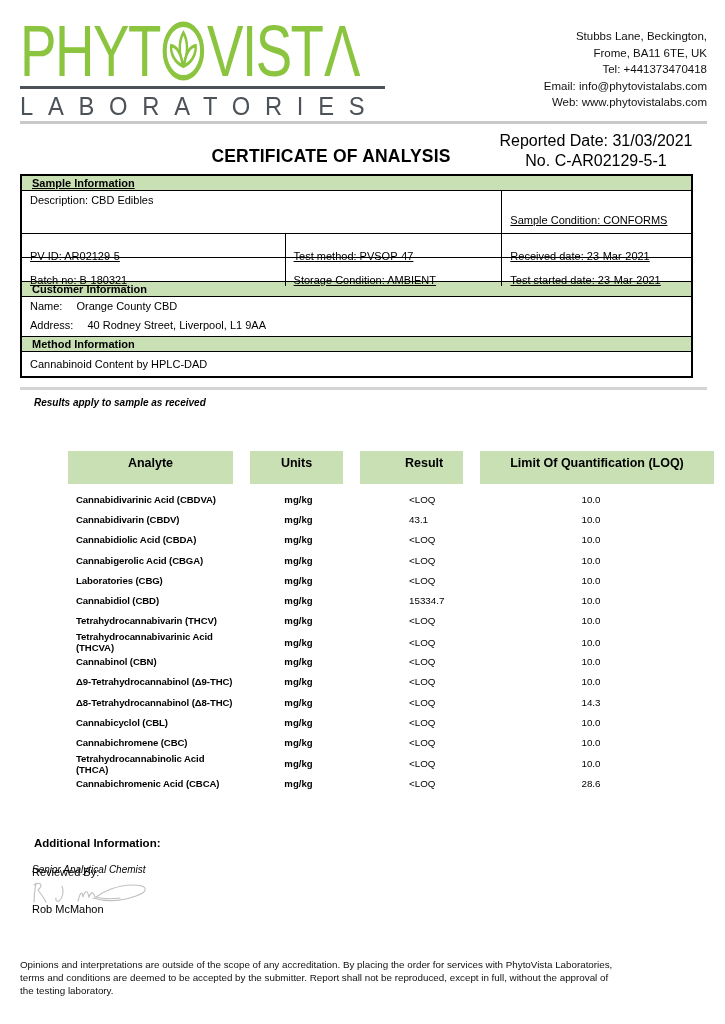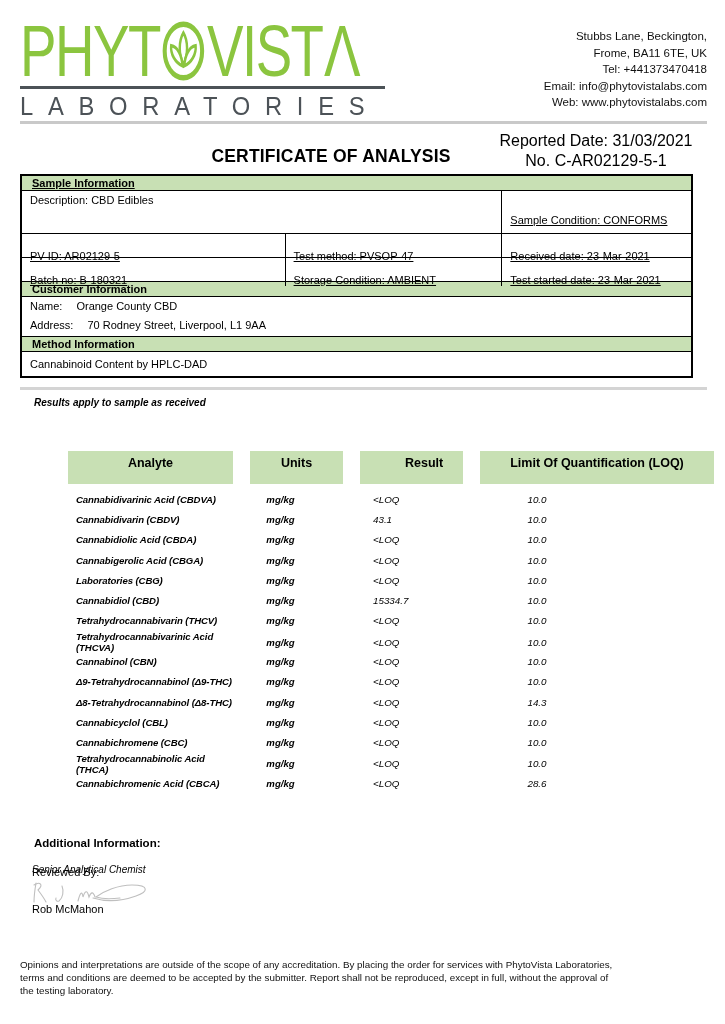--- a/index.html
+++ b/index.html
@@ -46,22 +46,22 @@
 
   
   .mid-rule { position:absolute; top:387px; left:20px; width:687px; height:3px; background:#d4d4d4; }
   .results-note { position:absolute; top:397px; left:34px; font-size:10px; font-weight:bold; font-style:italic; }
 
   .results { position:absolute; top:451px; left:68px; width:604px; }
   .res-head { display:grid; grid-template-columns:165px 93px 103px 234px; column-gap:17px; }
   .res-head > div { background:#c8e0b4; height:33px; font-size:12.5px; font-weight:bold;
                     text-align:center; padding-top:5px; }
   .res-rows { margin-top:5px; }
-  .res-row { display:grid; grid-template-columns:165px 93px 103px 234px; column-gap:1px;
-             height:20.3px; align-items:center;font-style:italic; }
+  .res-row { display:grid; grid-template-columns:165px 93px 103px 234px; column-gap:19px;
+             height:20.3px; align-items:center; }
   .res-analyte { font-size:9.6px; font-weight:bold; padding-left:8px; letter-spacing:-0.1px; }
   .res-units   { font-size:9.6px; font-weight:bold; text-align:center; }
   .res-result  { font-size:9.8px; padding-left:45px; }
   .res-loq     { font-size:9.8px; text-align:center; padding-right:24px; }
   .res-head .h-result { text-align:left; padding-left:45px; }
 
   
   .additional { position:absolute; top:811px; left:34px; font-size:11.5px; font-weight:bold;margin-top:26px; }
   .reviewed { position:absolute; top:866px; left:32px; font-size:11px; }
   .signature { position:absolute; top:877px; left:28px; }
@@ -122,21 +122,21 @@
       <div class="itcell vc br">Batch no: B-180321</div>
       <div class="itcell vc br">Storage Condition: AMBIENT</div>
       <div class="itcell vc">Test started date: 23-Mar-2021</div>
     </div>
     <div class="sec-bar">Customer Information</div>
     <div class="cust-cell">
       <div class="cust-line">
         <span class="lbl">Name:</span><span class="val">Orange County CBD</span>
       </div>
       <div class="cust-line">
-        <span class="lbl">Address:</span><span class="val">70 Rodney Street, Liverpool, L1 9AA</span>
+        <span class="lbl">Address:</span><span class="val">40 Rodney Street, Liverpool, L1 9AA</span>
       </div>
     </div>
     <div class="sec-bar">Method Information</div>
     <div class="method-cell">Cannabinoid Content by HPLC-DAD</div>
   </div>
 
   <div class="mid-rule"></div>
   <div class="results-note">Results apply to sample as received</div>
 
   <div class="results">

